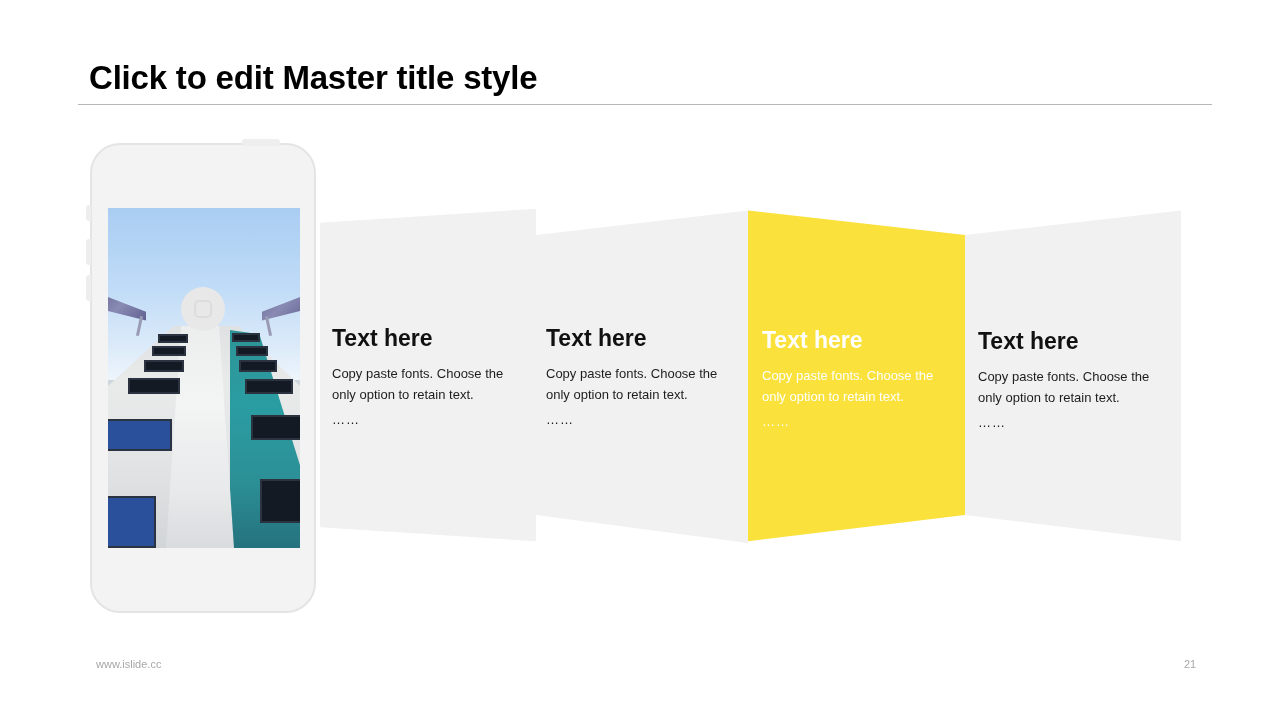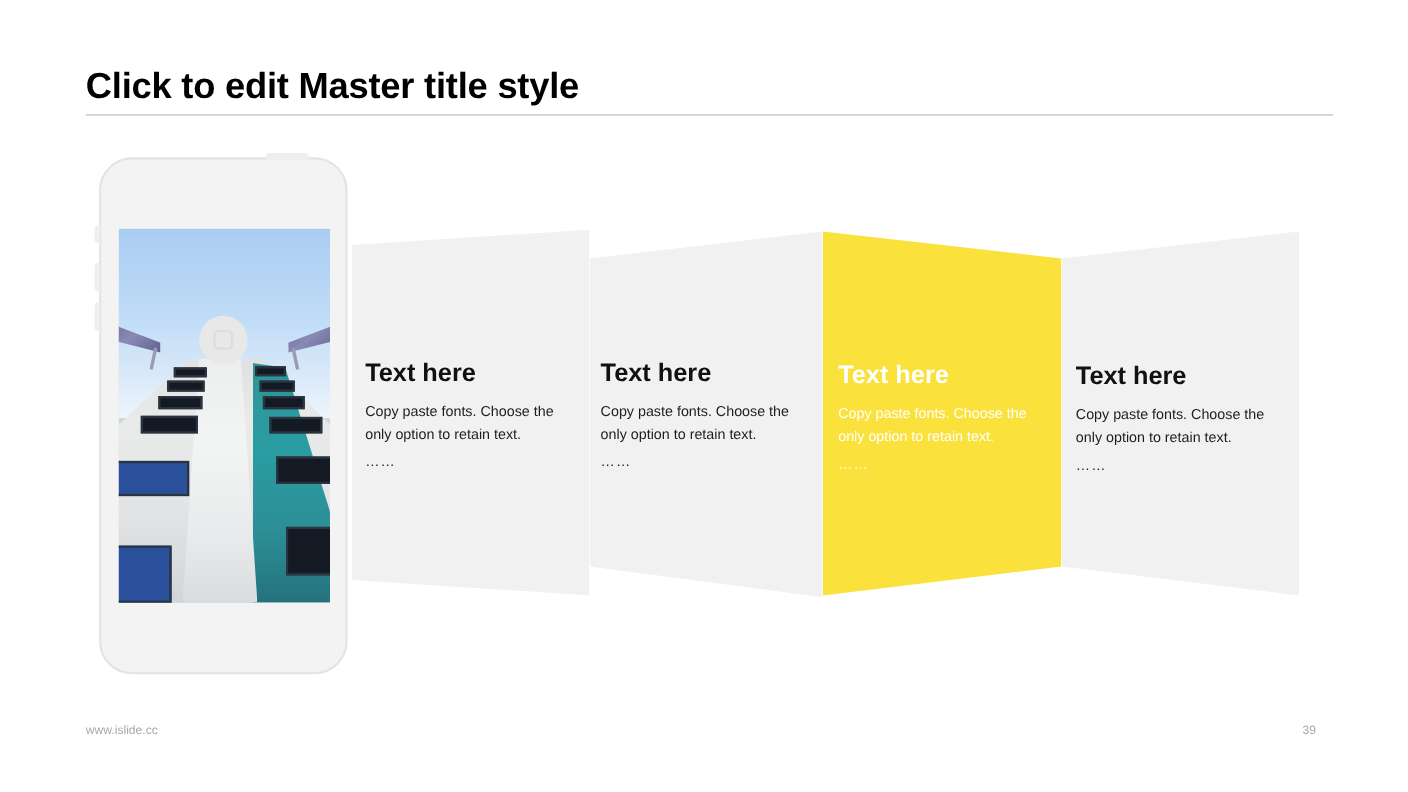--- a/index.html
+++ b/index.html
@@ -12,21 +12,21 @@
     height: 720px;
     position: relative;
     overflow: hidden;
     font-family: "Liberation Sans", sans-serif;
     -webkit-font-smoothing: antialiased;
   }
 
   
   #title-block {
     position: absolute;
-    left: 78px;
+    left: 89px;
     top: 56px;
     width: 1134px;
   }
   #page-title {
     font-size: 33px;
     font-weight: bold;
     color: #000000;
     letter-spacing: -0.2px;
     line-height: 44px;
     white-space: nowrap;
@@ -224,21 +224,21 @@
   }
   .panel-highlight .panel-heading,
   .panel-highlight .panel-body,
   .panel-highlight .panel-dots {
     color: #ffffff;
   }
 
   
   #footer-url {
     position: absolute;
-    left: 78px;
+    left: 96px;
     top: 658px;
     font-size: 11px;
     color: #a8a8a8;
   }
   #footer-page {
     position: absolute;
     left: 1184px;
     top: 658px;
     font-size: 11px;
     color: #a8a8a8;
@@ -325,13 +325,13 @@
               clip-path: polygon(0% 10%, 100% 3%, 100% 97.5%, 0% 90%);"></div>
   <div class="panel-text" style="left:978px; top:327px; width:190px;">
     <div class="panel-heading">Text here</div>
     <div class="panel-body">Copy paste fonts. Choose the only option to retain text.</div>
     <div class="panel-dots">……</div>
   </div>
 
 </div>
 
 <div id="footer-url">www.islide.cc</div>
-<div id="footer-page">39</div>
+<div id="footer-page">21</div>
 
 </body></html>

